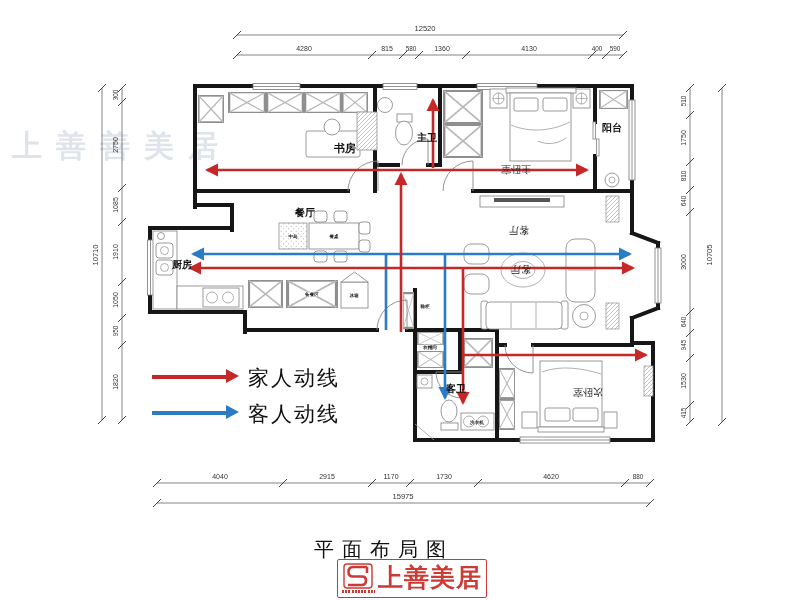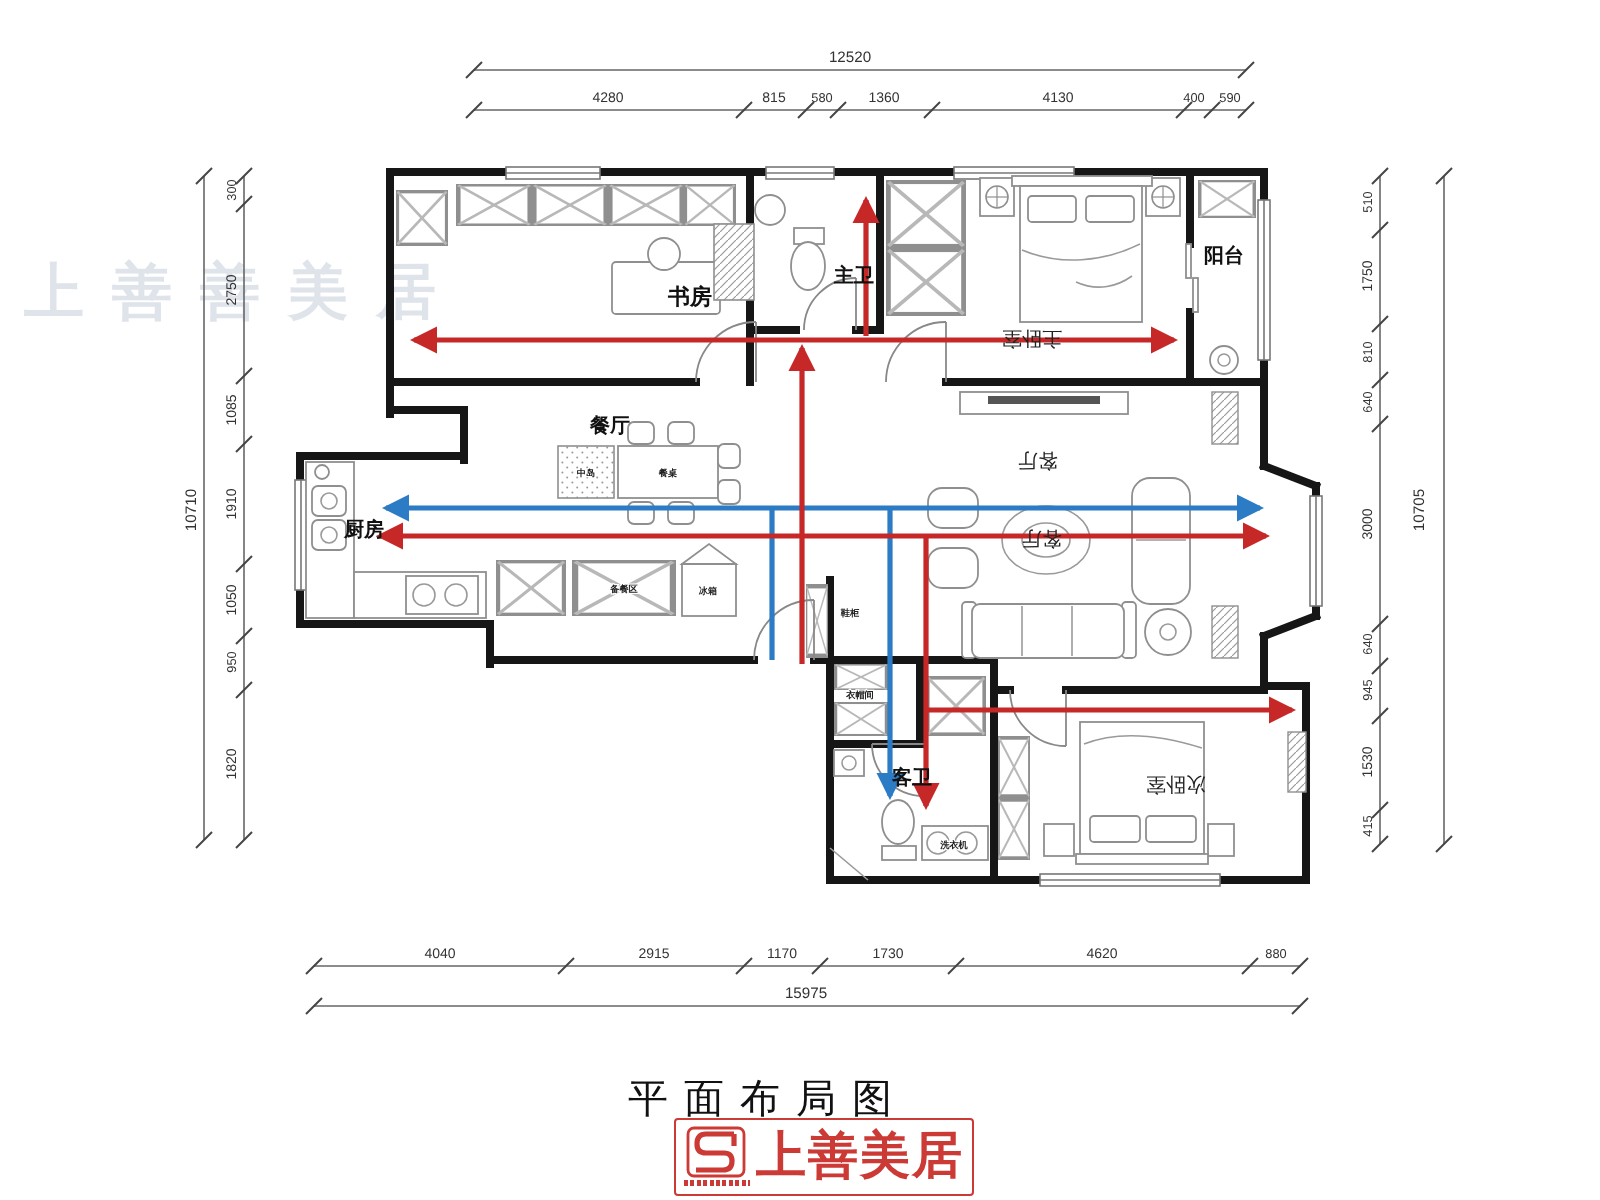--- a/index.html
+++ b/index.html
@@ -394,20 +394,30 @@
       <text class="tiny" x="430" y="349" text-anchor="middle">衣帽间</text>
       <text class="tiny" x="293" y="238" text-anchor="middle">中岛</text>
       <text class="tiny" x="334" y="238" text-anchor="middle">餐桌</text>
       <text class="tiny" x="312" y="296" text-anchor="middle">备餐区</text>
       <text class="tiny" x="354" y="297" text-anchor="middle">冰箱</text>
       <text class="tiny" x="477" y="424" text-anchor="middle">洗衣机</text>
       <text class="tiny" x="425" y="308" text-anchor="middle">鞋柜</text>
     </g>
   </svg>
 
+  <div class="legend-row" style="left:152px;top:366px;width:240px;">
+    <div class="legend-bar" style="background:#c62828;"></div>
+    <div class="legend-tri" style="border-left-color:#c62828;"></div>
+    <div class="legend-label">家人动线</div>
+  </div>
+  <div class="legend-row" style="left:152px;top:402px;width:240px;">
+    <div class="legend-bar" style="background:#2b7bc5;"></div>
+    <div class="legend-tri" style="border-left-color:#2b7bc5;"></div>
+    <div class="legend-label">客人动线</div>
+  </div>
 
   <div id="title">平面布局图</div>
 
   <div id="logo">
     <svg id="logo-mark" viewBox="0 0 30 26">
       <rect x="1" y="1" width="28" height="24" rx="3" fill="none" stroke="#cc3a35" stroke-width="1.4"></rect>
       <path d="M24,4 L10,4 Q5.5,4 5.5,9 Q5.5,13.5 10,13.5 L19,13.5 Q23,13.5 23,17.5 Q23,22 18.5,22 L5,22" fill="none" stroke="#cc3a35" stroke-width="2.6"></path>
       <line x1="24" y1="4" x2="24" y2="10" stroke="#cc3a35" stroke-width="2.6"></line>
     </svg>
     <div id="logo-subtext"></div>

